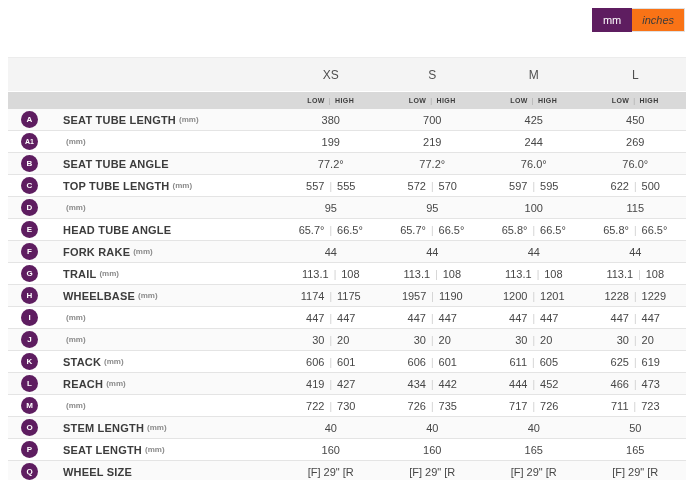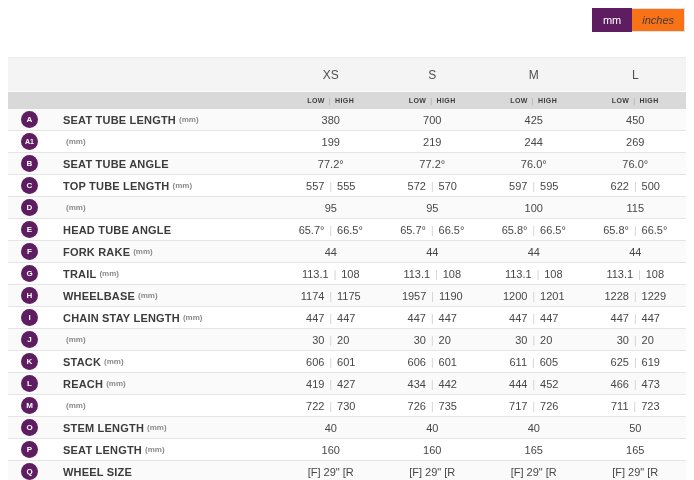--- a/index.html
+++ b/index.html
@@ -167,21 +167,20 @@
     </div>
     <div class="val-cell"><span>1174</span><span class="vdiv">|</span><span>1175</span></div>
     <div class="val-cell"><span>1957</span><span class="vdiv">|</span><span>1190</span></div>
     <div class="val-cell"><span>1200</span><span class="vdiv">|</span><span>1201</span></div>
     <div class="val-cell"><span>1228</span><span class="vdiv">|</span><span>1229</span></div>
   </div>
 
   <div class="trow drow">
     <div class="label-cell">
       <span class="badge">I</span>
-      <span class="lbl">CHAIN STAY LENGTH</span>
       <span class="unit">(mm)</span>
     </div>
     <div class="val-cell"><span>447</span><span class="vdiv">|</span><span>447</span></div>
     <div class="val-cell"><span>447</span><span class="vdiv">|</span><span>447</span></div>
     <div class="val-cell"><span>447</span><span class="vdiv">|</span><span>447</span></div>
     <div class="val-cell"><span>447</span><span class="vdiv">|</span><span>447</span></div>
   </div>
 
   <div class="trow drow odd">
     <div class="label-cell">

